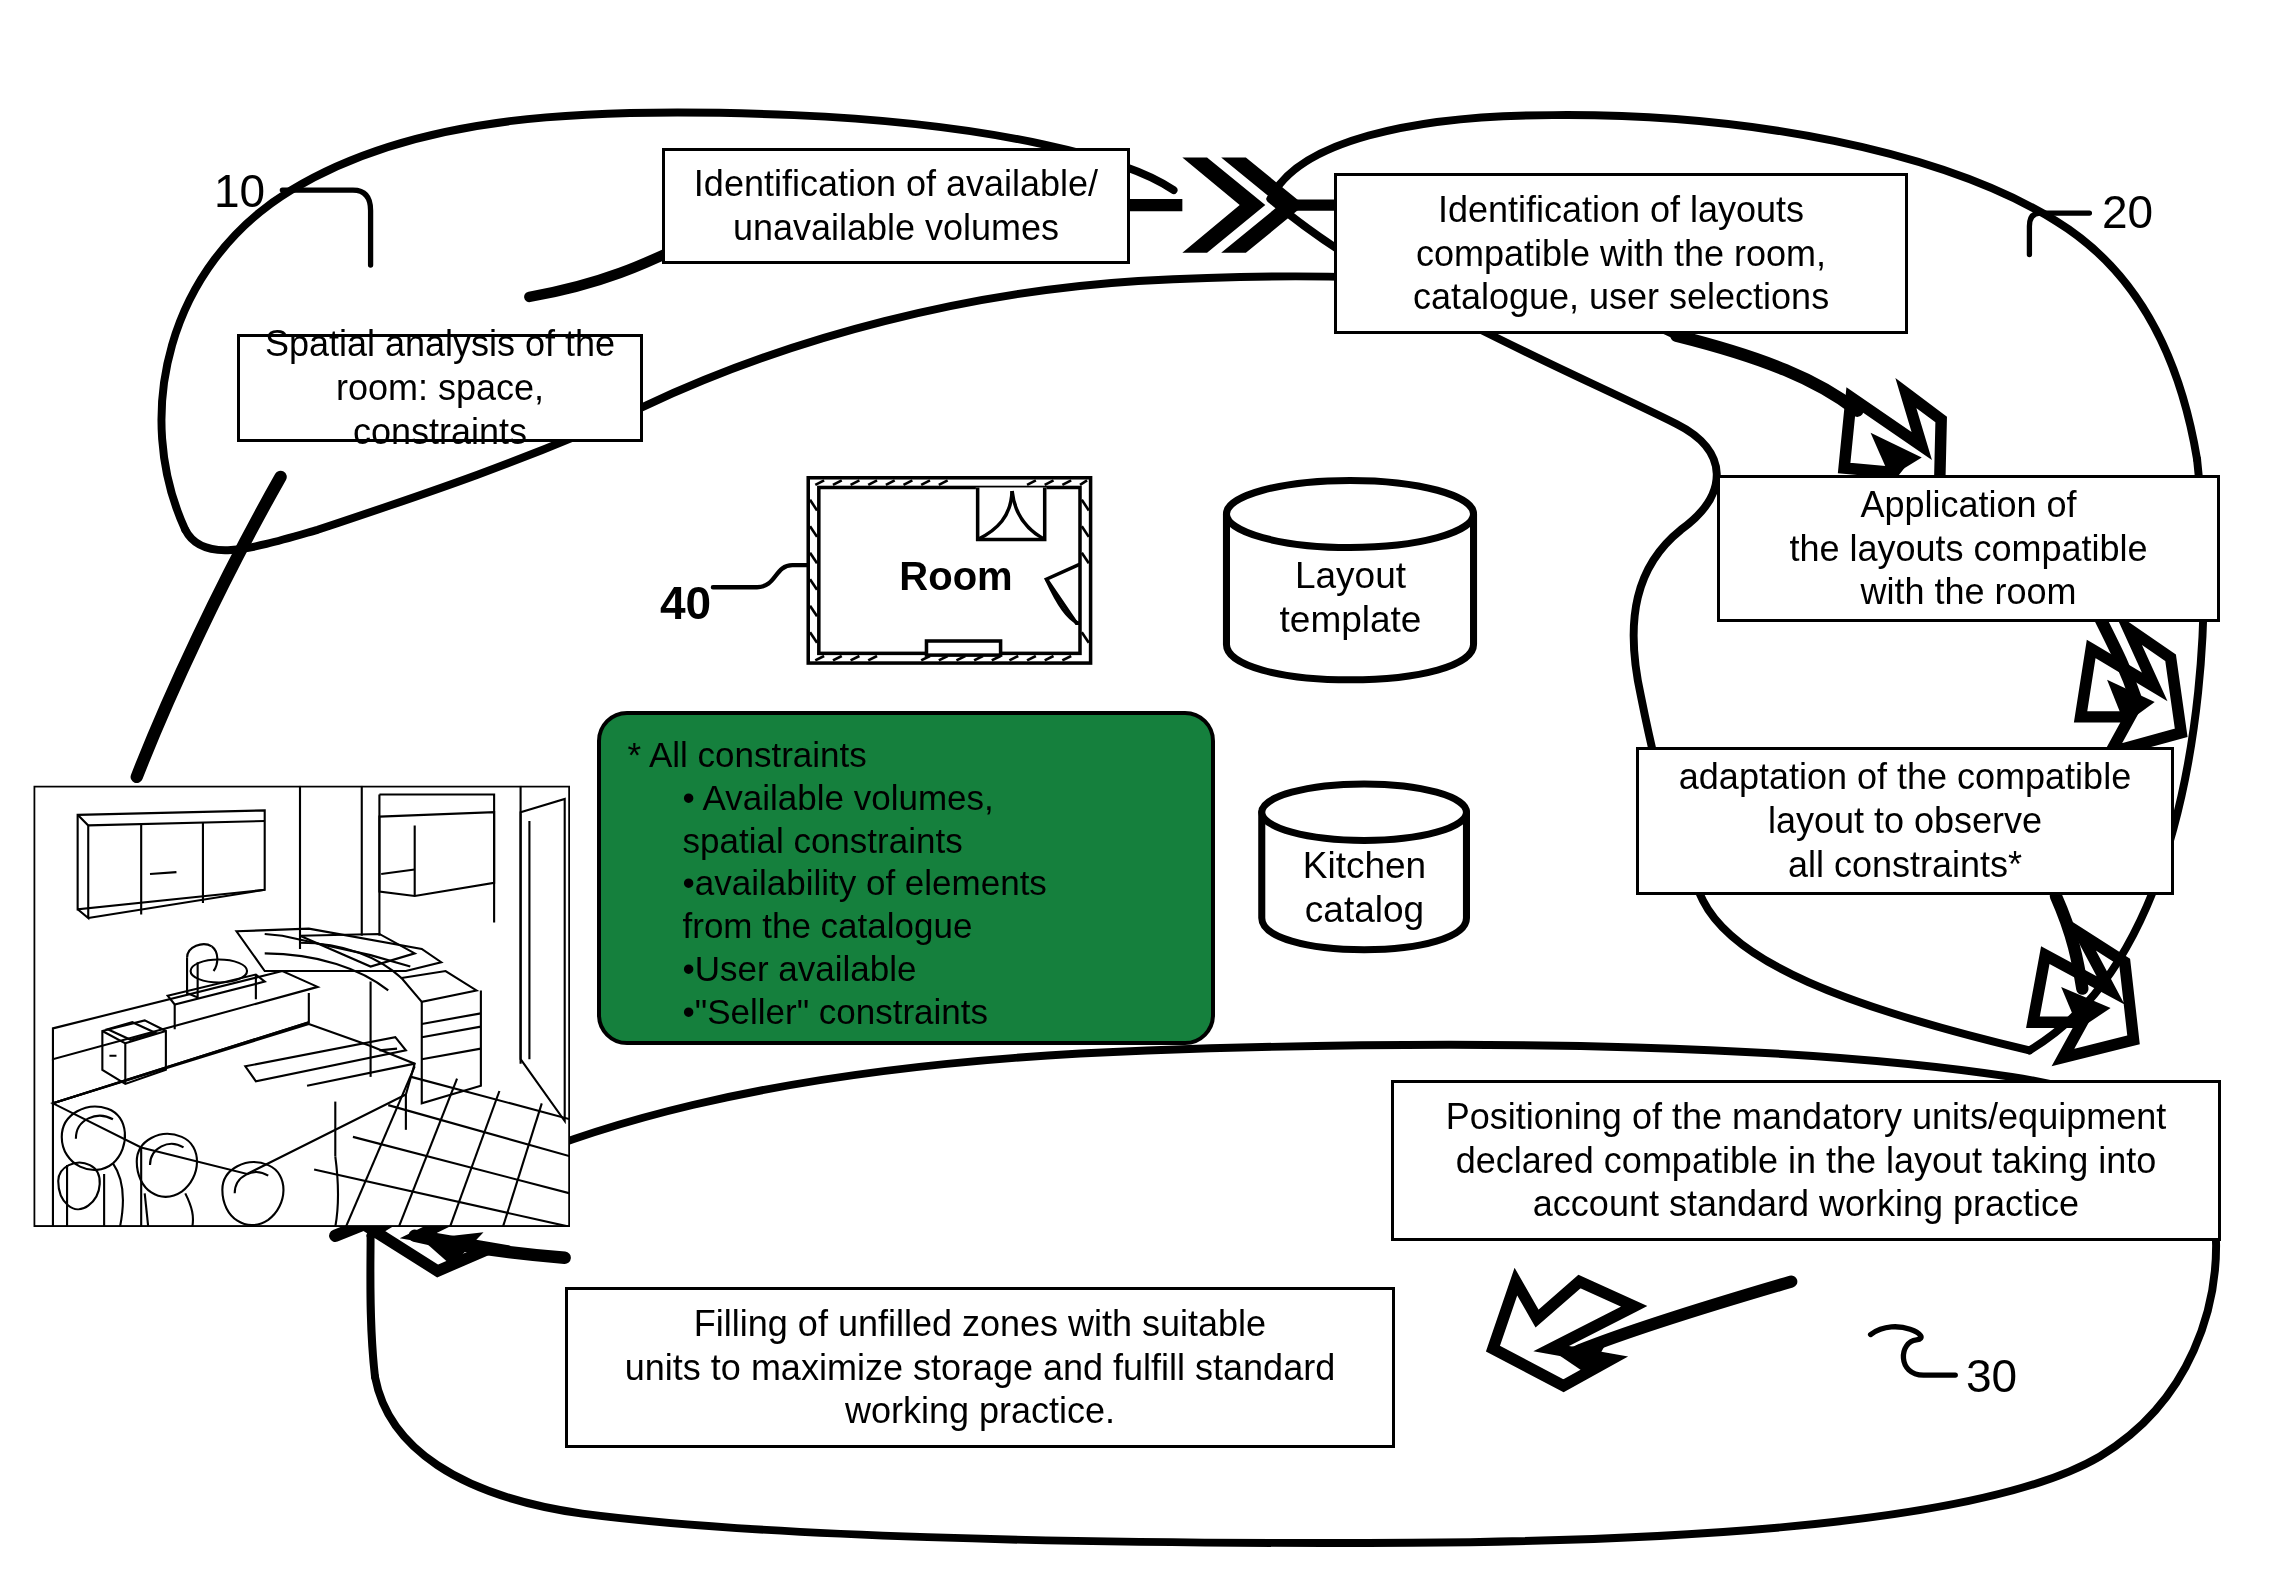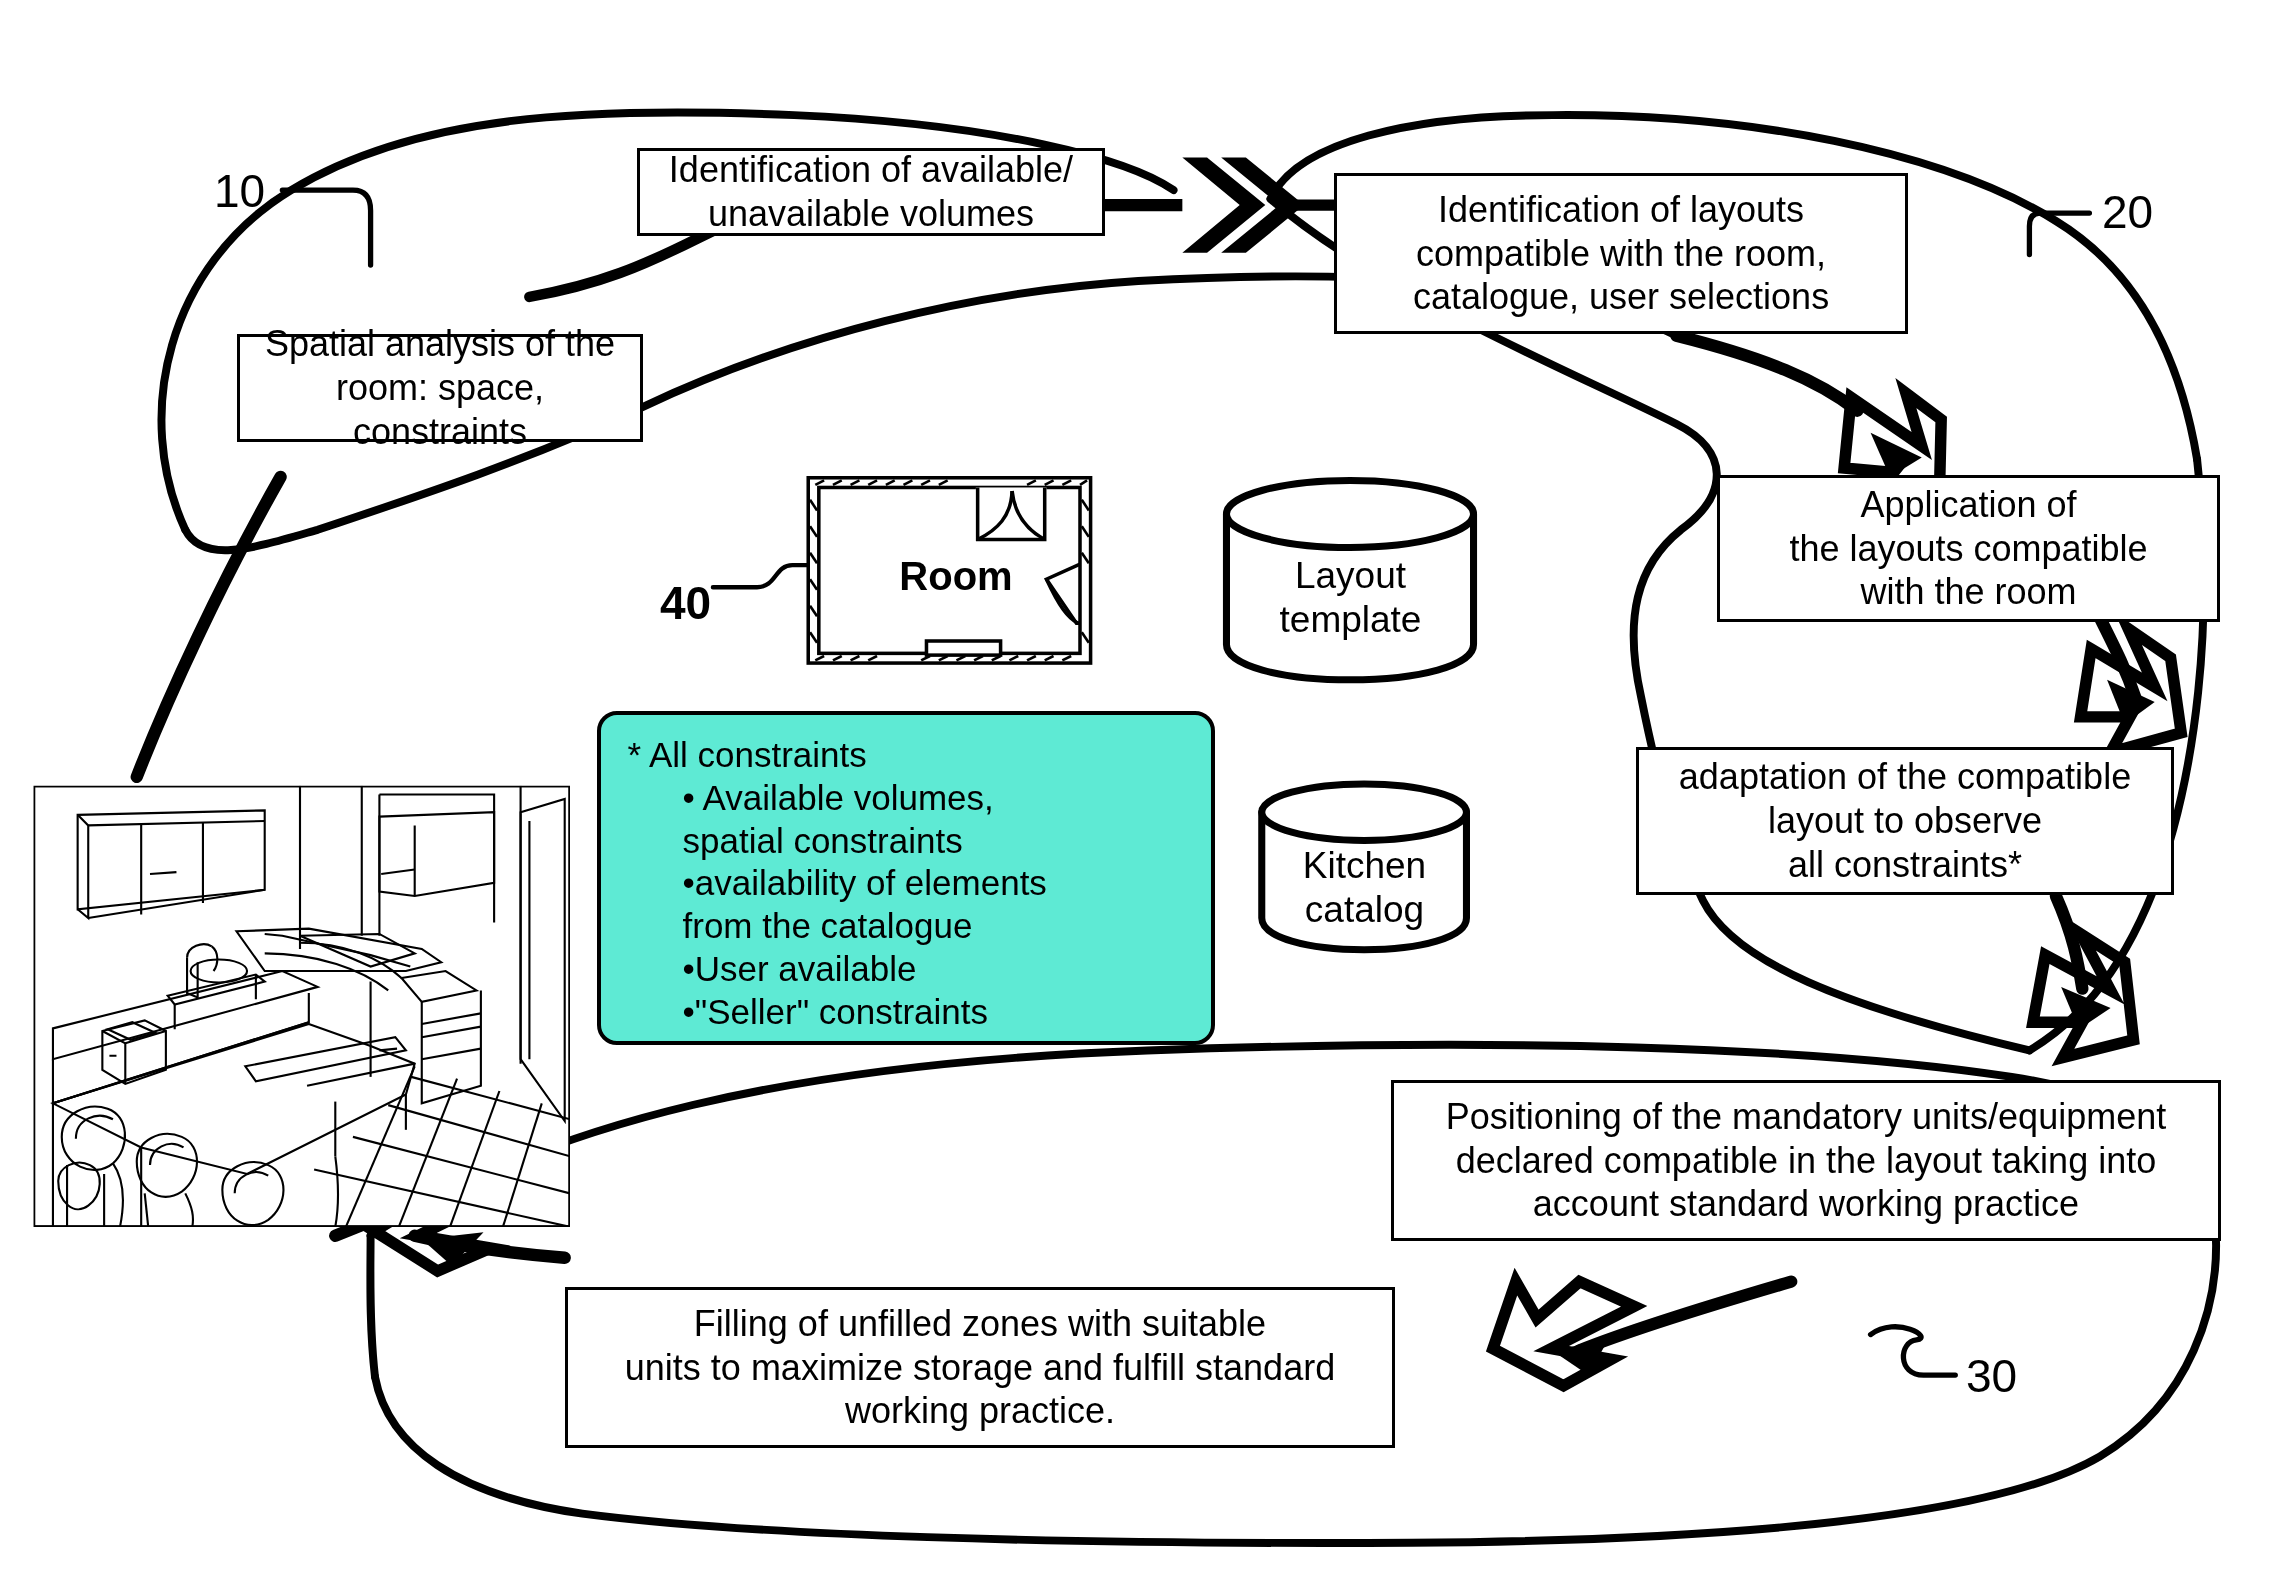--- a/index.html
+++ b/index.html
@@ -52,22 +52,22 @@
     text-align: center;
     color: #000;
     line-height: 1.2;
     white-space: pre-line;
     margin-top: 7px;
   }
   .note {
     position: absolute;
     box-sizing: border-box;
     border: 4.4px solid #000;
-    border-radius: 20px;
-    background: #5eead4;
+    border-radius: 30px;
+    background: #15803d;
     color: #000;
     z-index: 5;
     padding: 19.4px 23px 16px 26.5px;
     line-height: 1.22;
   }
   .note .hdr { display: block; }
   .note .bul { display: block; padding-left: 55px; text-indent: 0; }
   .room-title {
     position: absolute;
     color: #000;
@@ -339,21 +339,21 @@
         <path d="M 380 1310 C 384 1340, 384 1368, 380 1390"></path>
         <path d="M 460 1240 L 460 1280"></path>
       </g>
     </g>
   </svg>
 
   <div class="node" style="left:237px; top:334px; width:406px; height:108px; font-size:36px;">Spatial analysis of the
 room: space,
 constraints</div>
 
-  <div class="node" style="left:637px; top:148px; width:468px; height:88px; font-size:36px;">Identification of available/
+  <div class="node" style="left:662px; top:148px; width:468px; height:116px; font-size:36px;">Identification of available/
 unavailable volumes</div>
 
   <div class="node" style="left:1334px; top:173px; width:574px; height:161px; font-size:36px;">Identification of layouts
 compatible with the room,
 catalogue, user selections</div>
 
   <div class="node" style="left:1717px; top:475px; width:503px; height:147px; font-size:36px;">Application of
 the layouts compatible
 with the room</div>
 

